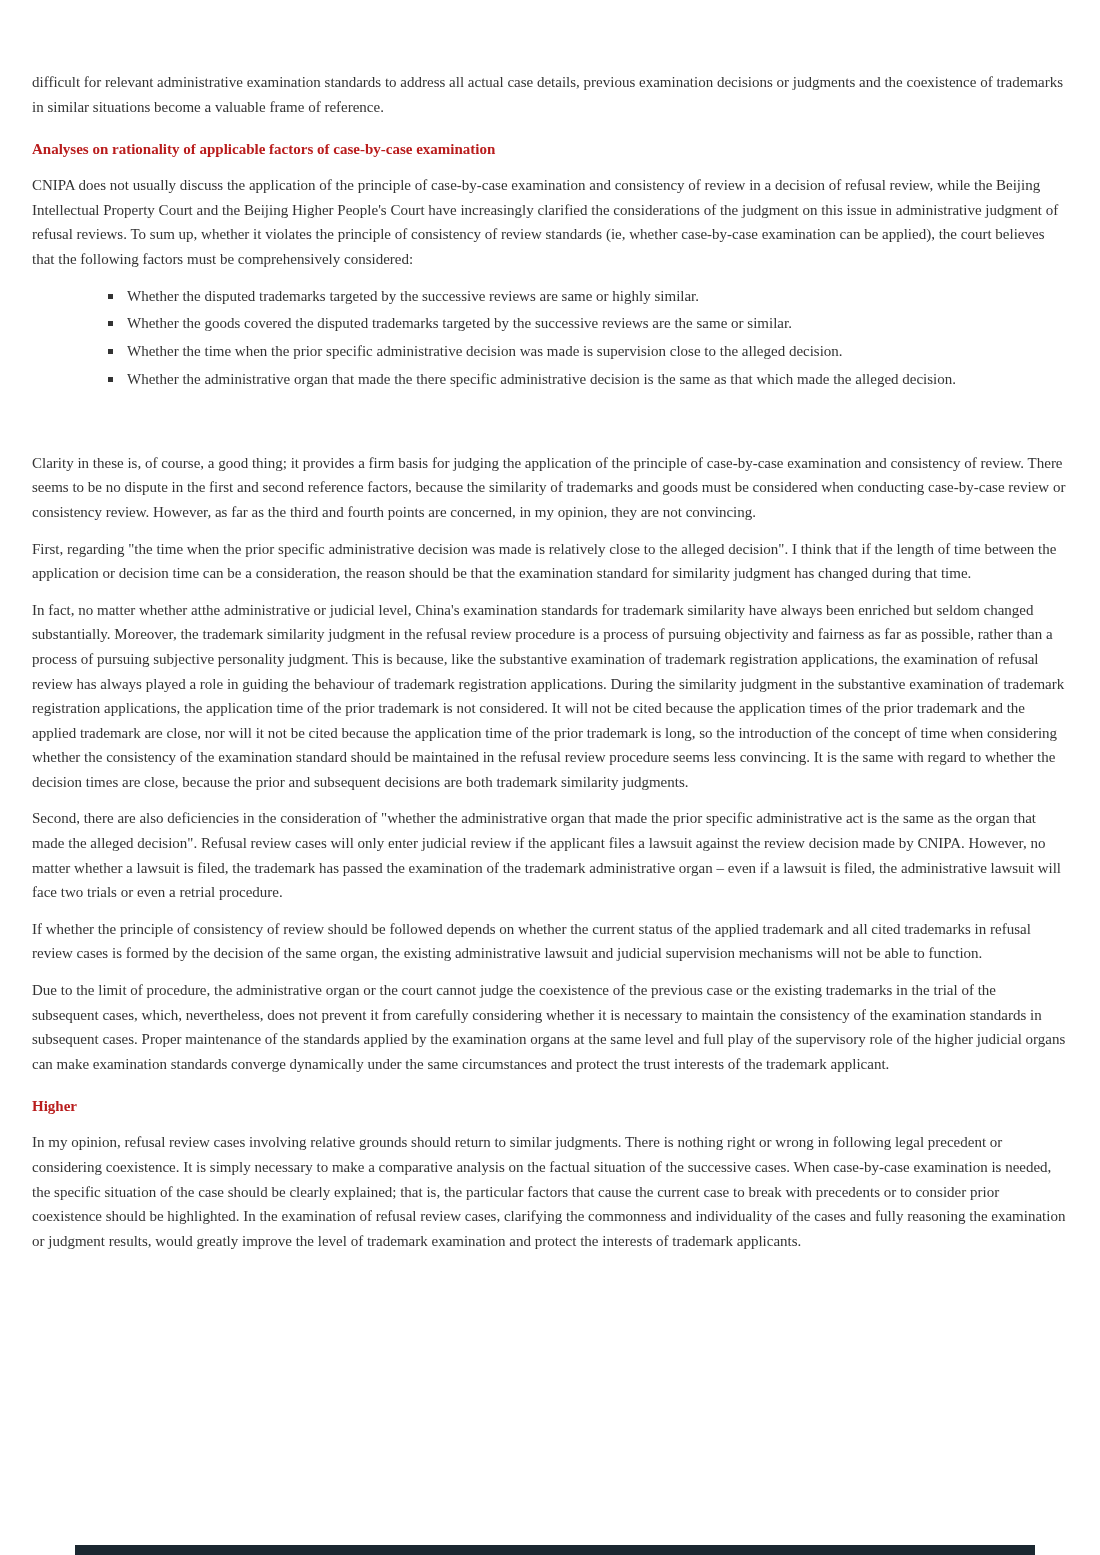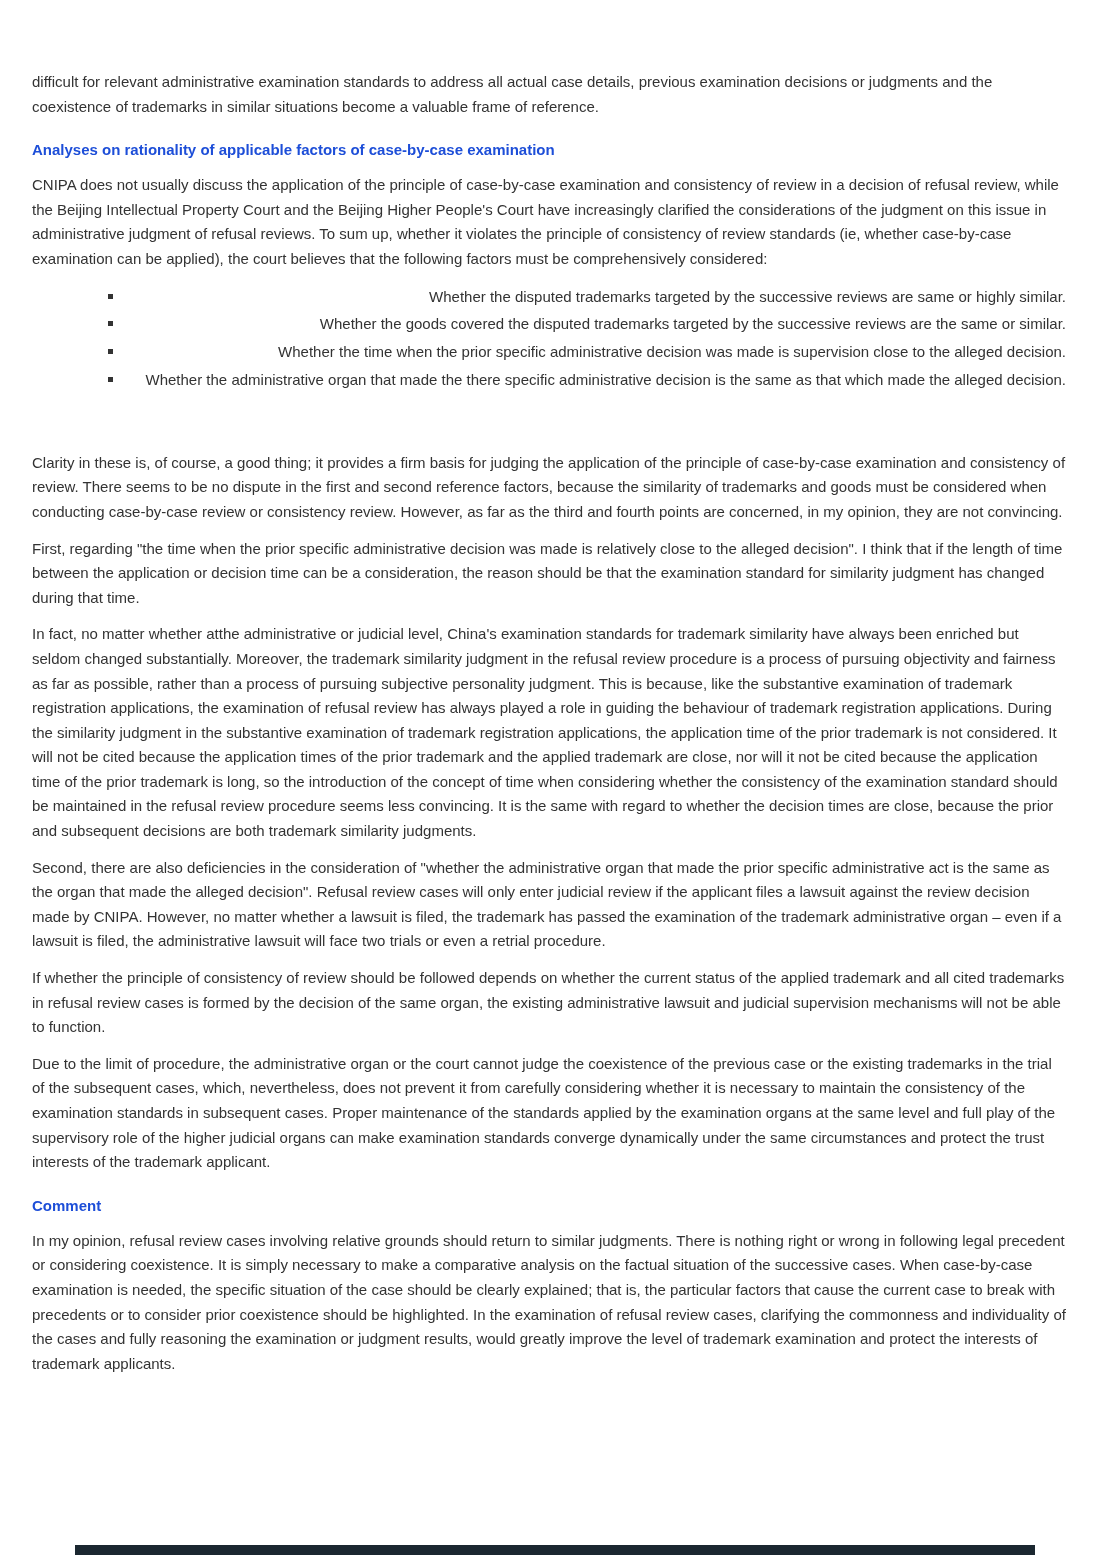--- a/index.html
+++ b/index.html
@@ -12,36 +12,36 @@
     height: 1555px;
     position: relative;
     font-family: "Liberation Sans", "DejaVu Sans", sans-serif;
     font-size: 15px;
     line-height: 1.64;
     color: #333333;
     overflow: hidden;
   }
   .article {
     padding: 70px 34px 0 32px;
+    font-family: Liberation Serif, serif;
   }
   .article p {
     margin: 0 0 12px 0;
   }
   .article h3 {
     font-size: 15px;
     font-weight: 700;
-    color: #1d4ed8;
+    color: #b91c1c;
     margin: 20px 0 13px 0;
     line-height: 1.4;
   }
   ul.factor-list {
     list-style: none;
     margin: 10px 0 58px 0;
     padding: 0 0 0 76px;
-    text-align: right;
   }
   ul.factor-list li {
     position: relative;
     margin: 0 0 2px 0;
     padding-left: 19px;
     line-height: 1.72;
   }
   ul.factor-list li::before {
     content: "";
     position: absolute;
@@ -83,19 +83,19 @@
   <p>First, regarding "the time when the prior specific administrative decision was made is relatively close to the alleged decision". I think that if the length of time between the application or decision time can be a consideration, the reason should be that the examination standard for similarity judgment has changed during that time.</p>
 
   <p>In fact, no matter whether atthe administrative or judicial level, China's examination standards for trademark similarity have always been enriched but seldom changed substantially. Moreover, the trademark similarity judgment in the refusal review procedure is a process of pursuing objectivity and fairness as far as possible, rather than a process of pursuing subjective personality judgment. This is because, like the substantive examination of trademark registration applications, the examination of refusal review has always played a role in guiding the behaviour of trademark registration applications. During the similarity judgment in the substantive examination of trademark registration applications, the application time of the prior trademark is not considered. It will not be cited because the application times of the prior trademark and the applied trademark are close, nor will it not be cited because the application time of the prior trademark is long, so the introduction of the concept of time when considering whether the consistency of the examination standard should be maintained in the refusal review procedure seems less convincing. It is the same with regard to whether the decision times are close, because the prior and subsequent decisions are both trademark similarity judgments.</p>
 
   <p>Second, there are also deficiencies in the consideration of "whether the administrative organ that made the prior specific administrative act is the same as the organ that made the alleged decision". Refusal review cases will only enter judicial review if the applicant files a lawsuit against the review decision made by CNIPA. However, no matter whether a lawsuit is filed, the trademark has passed the examination of the trademark administrative organ – even if a lawsuit is filed, the administrative lawsuit will face two trials or even a retrial procedure.</p>
 
   <p>If whether the principle of consistency of review should be followed depends on whether the current status of the applied trademark and all cited trademarks in refusal review cases is formed by the decision of the same organ, the existing administrative lawsuit and judicial supervision mechanisms will not be able to function.</p>
 
   <p>Due to the limit of procedure, the administrative organ or the court cannot judge the coexistence of the previous case or the existing trademarks in the trial of the subsequent cases, which, nevertheless, does not prevent it from carefully considering whether it is necessary to maintain the consistency of the examination standards in subsequent cases. Proper maintenance of the standards applied by the examination organs at the same level and full play of the supervisory role of the higher judicial organs can make examination standards converge dynamically under the same circumstances and protect the trust interests of the trademark applicant.</p>
 
-  <h3>Comment</h3>
+  <h3>Higher</h3>
 
   <p>In my opinion, refusal review cases involving relative grounds should return to similar judgments. There is nothing right or wrong in following legal precedent or considering coexistence. It is simply necessary to make a comparative analysis on the factual situation of the successive cases. When case-by-case examination is needed, the specific situation of the case should be clearly explained; that is, the particular factors that cause the current case to break with precedents or to consider prior coexistence should be highlighted. In the examination of refusal review cases, clarifying the commonness and individuality of the cases and fully reasoning the examination or judgment results, would greatly improve the level of trademark examination and protect the interests of trademark applicants.</p>
 
 </div>
 
 <div class="footer-bar"></div>
 
 </body></html>

